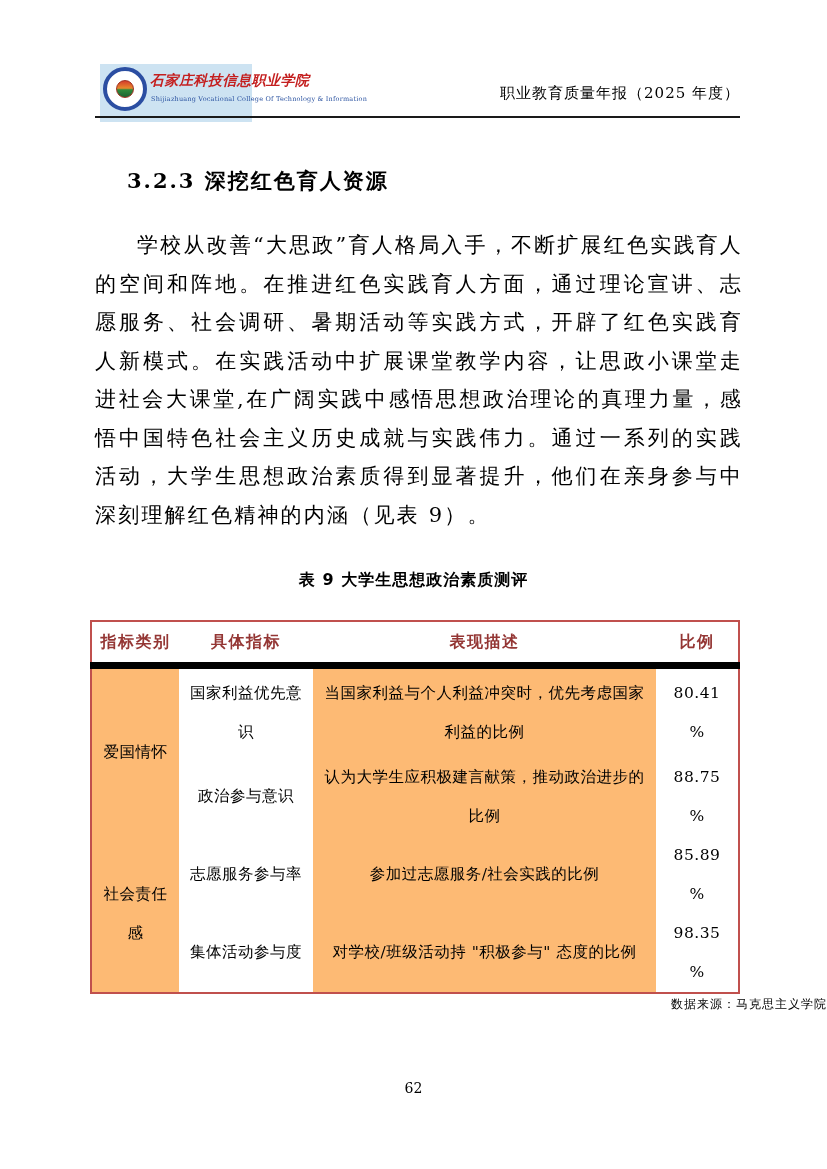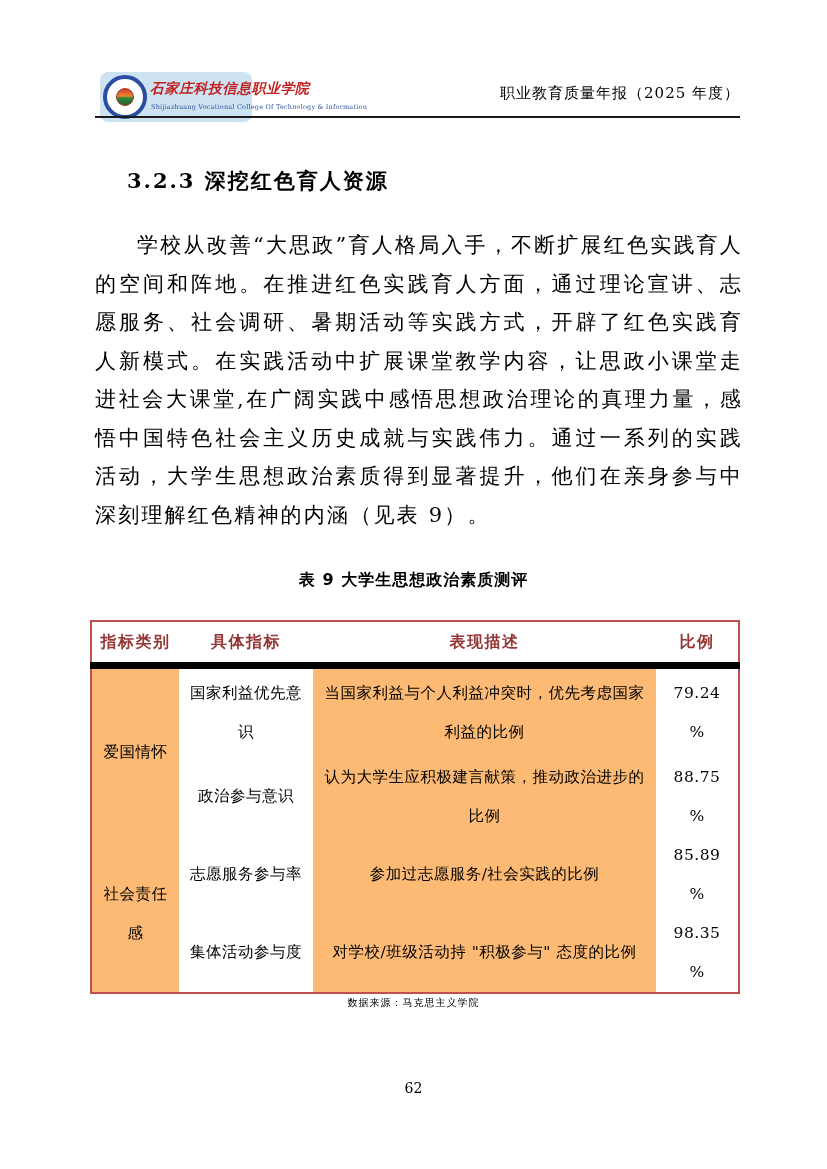--- a/index.html
+++ b/index.html
@@ -4,22 +4,22 @@
 <style>
   html,body { margin:0; padding:0; background:#ffffff; }
   .page {
     position:relative; width:827px; height:1169px; background:#ffffff;
     font-family:"DejaVu Serif","Liberation Serif",serif; color:#000;
     overflow:hidden; margin:0 auto;
   }
 
   
   .logo {
-    position:absolute; left:100px; top:72px; width:152px; height:50px;
-    background:#cde3f2; border-radius:8px;
+    position:absolute; left:100px; top:64px; width:152px; height:58px;
+    background:#cde3f2; border-radius:0;
   }
   .emblem {
     position:absolute; left:3px; top:3px; width:44px; height:44px;
     border-radius:50%; background:#ffffff; border:4px solid #2b4ea2;
     box-sizing:border-box;
   }
   .emblem-core {
     position:absolute; left:9px; top:9px; width:18px; height:18px;
     border-radius:50%;
     background:linear-gradient(to bottom,#d43d2a 0%,#e8882c 45%,#2f8a3c 55%,#1e6330 100%);
@@ -73,22 +73,22 @@
   table.eval td {
     text-align:center; vertical-align:middle; line-height:39px;
     padding:0 4px; letter-spacing:0.5px; overflow:hidden;
   }
   .pink { background:#fdba74; }
   tr.r1 { height:92px; } tr.r2 { height:78px; }
   tr.r3 { height:74px; } tr.r4 { height:78px; }
 
   
   .source-note {
-    position:absolute; left:0; top:996px; width:100%; text-align:center;
-    font-size:10px; letter-spacing:1px;
+    position:absolute; left:0; top:996px; width:100%; text-align:right;
+    font-size:12px; letter-spacing:1px;
   }
   .page-number {
     position:absolute; left:0; top:1080px; width:100%; text-align:center;
     font-size:14px;
   }
 </style>
 </head>
 <body>
 
 <div class="page">
@@ -122,21 +122,21 @@
         <th>表现描述</th>
         <th>比例</th>
       </tr>
     </thead>
     <tbody>
       <tr class="r1">
         <td class="pink" rowspan="2">爱国情怀</td>
         <td>国家利益优先意识</td>
         <td class="pink">当国家利益与个人利益冲突时，优先考虑国家利益的比例</td>
         <td>
-          <div>79.24</div>
+          <div>80.41</div>
           <div>%</div>
         </td>
       </tr>
       <tr class="r2">
         <td>政治参与意识</td>
         <td class="pink">认为大学生应积极建言献策，推动政治进步的比例</td>
         <td>
           <div>88.75</div>
           <div>%</div>
         </td>

